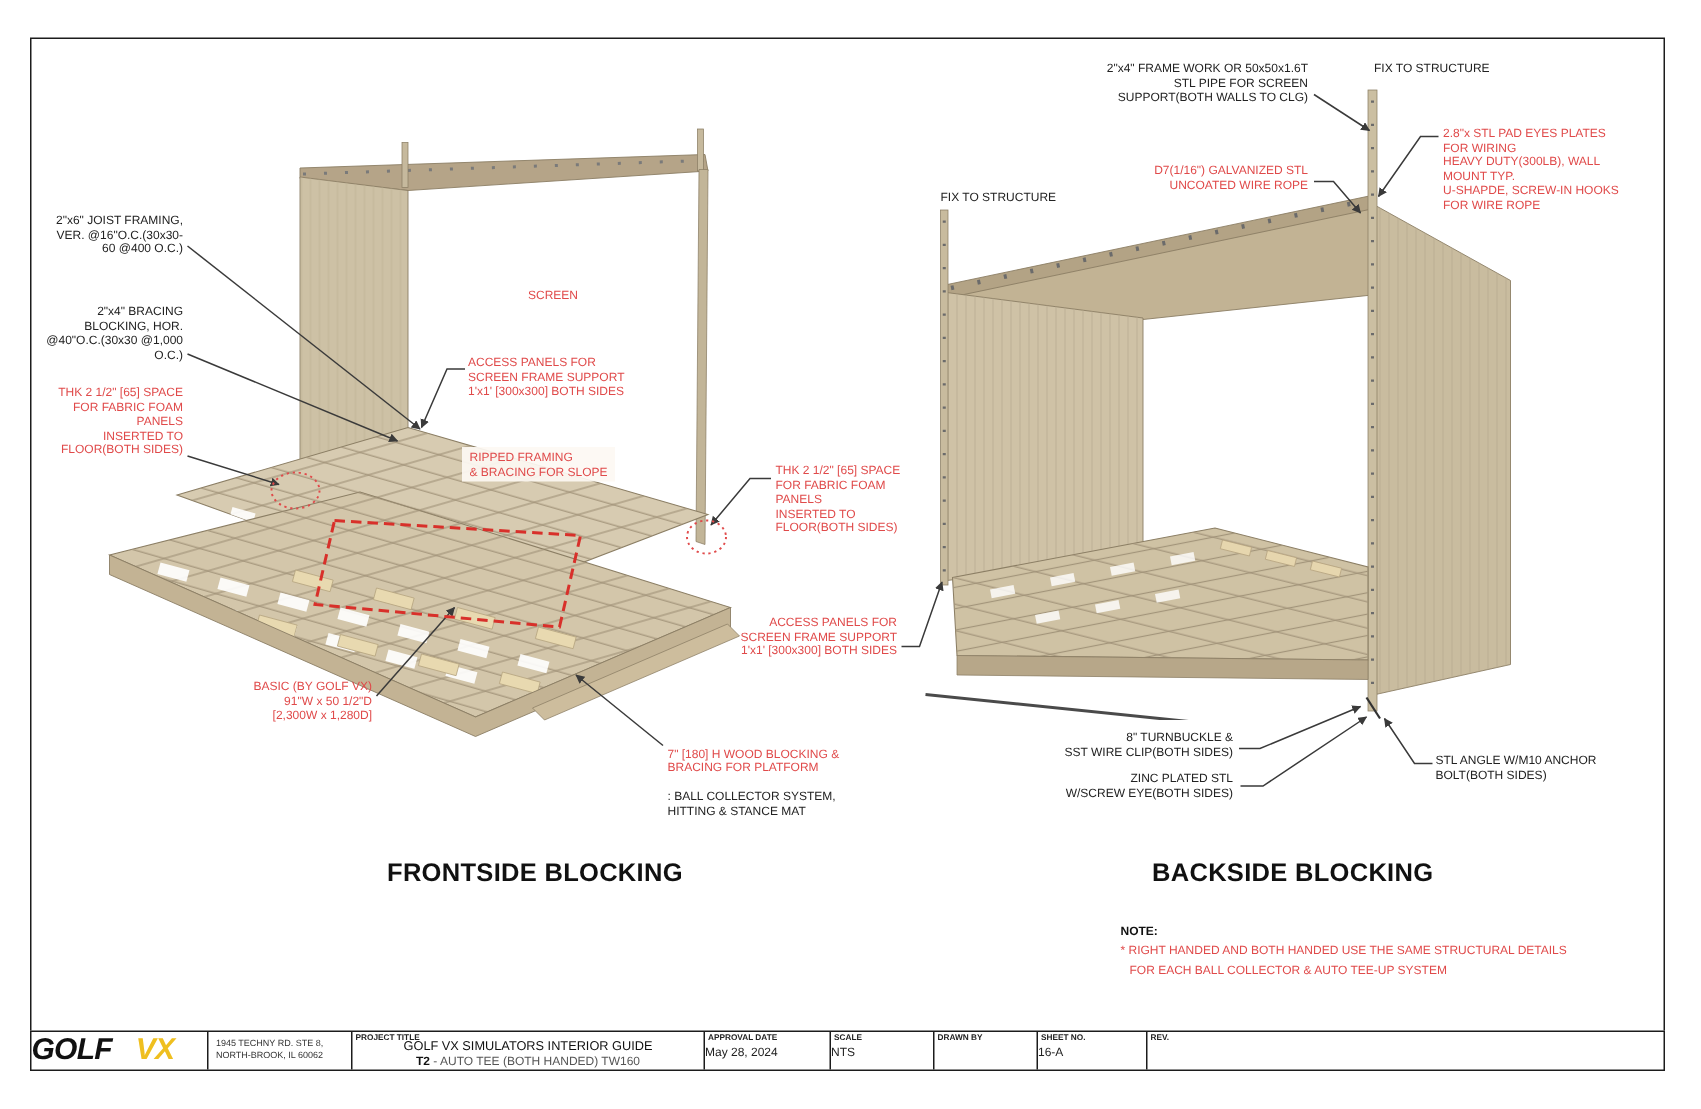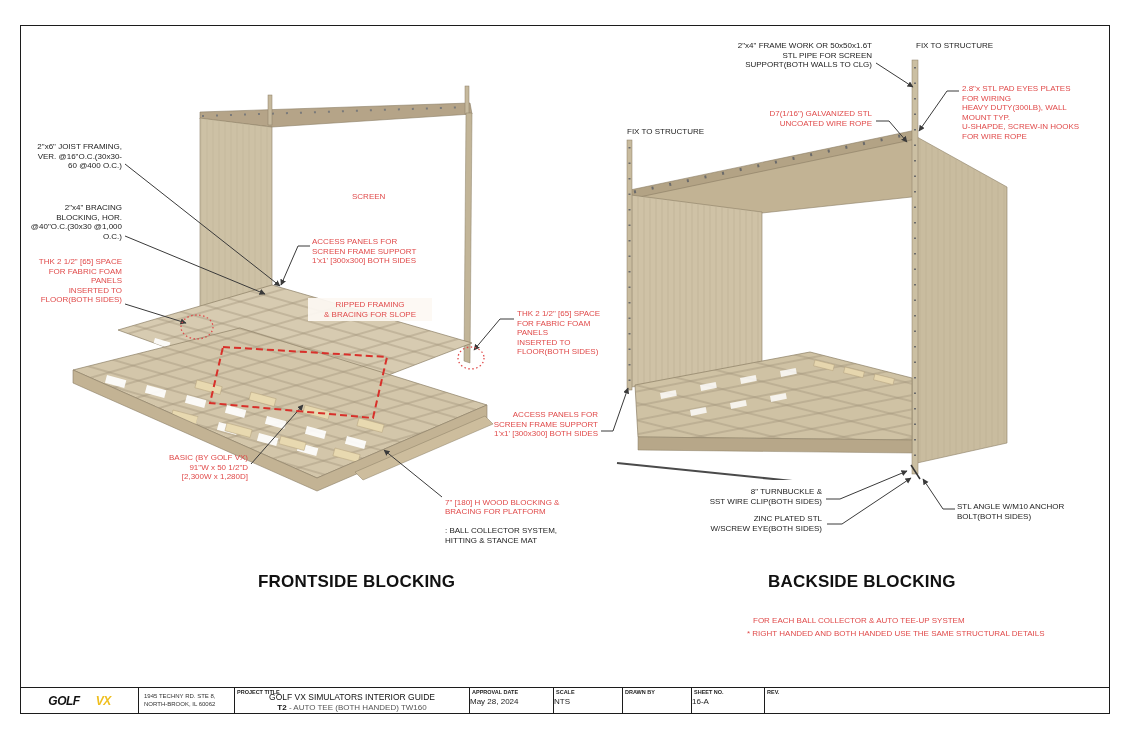--- a/index.html
+++ b/index.html
@@ -6,34 +6,34 @@
   .sheet{position:relative;width:1134px;height:739px;background:#fff;overflow:hidden;
          font-family:"Liberation Sans", sans-serif;color:#1f1f1f;}
   .sheet-border{position:absolute;left:20px;top:25px;width:1090px;height:689px;
                 border:1.5px solid #1c1c1c;box-sizing:border-box;}
   svg.draw{position:absolute;}
   .overlay{position:absolute;left:0;top:0;pointer-events:none;}
   .ann{position:absolute;font-size:8px;line-height:9.5px;white-space:pre-line;letter-spacing:0;}
   .ra{text-align:right;}
   .red{color:#e04a4a;}
   .blk{color:#222;}
-  .boxed{background:rgba(253,249,243,0.92);padding:2px 16px;text-align:center;}
+  .boxed{background:rgba(253,249,243,0.92);padding:2px 5px;text-align:left;}
   .caption{position:absolute;font-size:17px;font-weight:700;color:#111;letter-spacing:.2px;}
   .note{position:absolute;left:747px;top:614px;font-size:8px;line-height:13px;}
   .note .h{font-weight:700;color:#111;}
   .note .indent{padding-left:6px;}
   
   .tblock{position:absolute;left:20px;top:687px;width:1090px;height:27px;box-sizing:border-box;
           border:1.5px solid #1c1c1c;display:flex;background:#fff;}
   .cell{position:relative;border-left:1px solid #1c1c1c;box-sizing:border-box;height:100%;}
   .cell:first-child{border-left:none;}
   .cell .lbl{position:absolute;left:2px;top:1px;font-size:5.5px;font-weight:700;color:#222;}
   .cell .val{position:absolute;left:0;right:0;top:9px;text-align:left;font-size:8px;color:#222;}
-  .logo{display:flex;align-items:center;justify-content:center;width:100%;height:100%;
-        font-size:12px;font-weight:900;font-style:italic;letter-spacing:-0.5px;}
+  .logo{display:flex;align-items:center;width:100%;height:100%;
+        font-size:20px;font-weight:900;font-style:italic;letter-spacing:-0.5px;}
   .logo .g{color:#111;}
   .logo .vx{color:#efbf1f;margin-left:16px;}
   .addr{display:flex;align-items:center;padding-left:5px;font-size:6px;line-height:7.5px;
         white-space:pre-line;color:#333;height:100%;box-sizing:border-box;}
   .ptitle{position:absolute;left:0;right:0;top:5px;text-align:center;font-size:8.5px;font-weight:400;color:#111;line-height:9.5px;}
   .psub{position:absolute;left:0;right:0;top:15px;text-align:center;font-size:8px;color:#555;}
   .psub b{color:#111;}
   .dtval{position:absolute;left:0;right:0;top:10px;text-align:center;font-size:8px;color:#222;}
 </style>
 </head>
@@ -263,22 +263,23 @@
 SST WIRE CLIP(BOTH SIDES)</div>
   <div class="ann ra blk" style="right:312px;top:514px">ZINC PLATED STL
 W/SCREW EYE(BOTH SIDES)</div>
   <div class="ann blk" style="left:957px;top:502px">STL ANGLE W/M10 ANCHOR
 BOLT(BOTH SIDES)</div>
 
   <div class="caption" style="left:258px;top:572px">FRONTSIDE BLOCKING</div>
   <div class="caption" style="left:768px;top:572px">BACKSIDE BLOCKING</div>
 
   <div class="note">
+    <div class="h">NOTE:</div>
+    <div class="red">* RIGHT HANDED AND BOTH HANDED USE THE SAME STRUCTURAL DETAILS</div>
     <div class="red indent">FOR EACH BALL COLLECTOR &amp; AUTO TEE-UP SYSTEM</div>
-    <div class="red">* RIGHT HANDED AND BOTH HANDED USE THE SAME STRUCTURAL DETAILS</div>
   </div>
 
   <div class="tblock">
     <div class="cell" style="width:117px">
       <div class="logo">
         <span class="g">GOLF</span>
           <span class="vx">VX</span>
       </div>
     </div>
     <div class="cell" style="width:96px">

